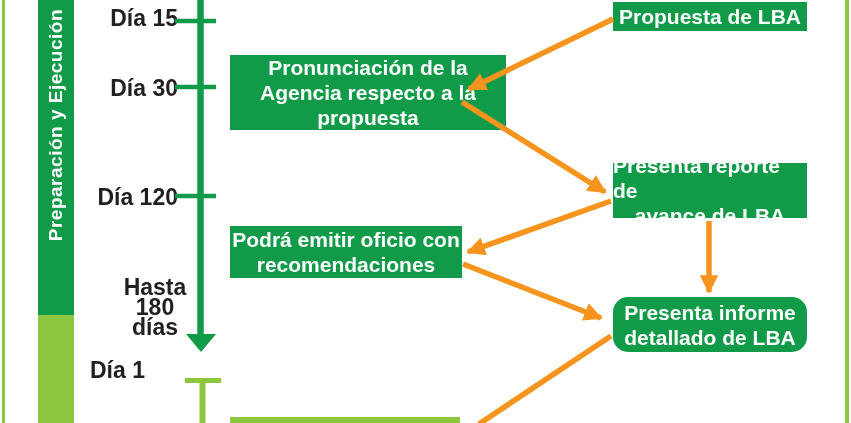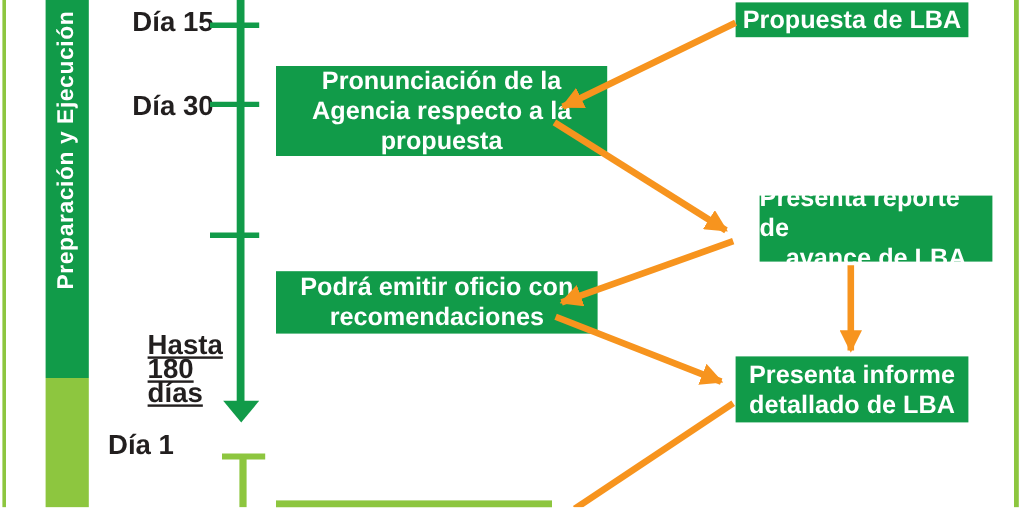--- a/index.html
+++ b/index.html
@@ -28,55 +28,56 @@
     white-space:nowrap;
   }
 
   .day-label{
     position:absolute;
     color:#221f1f;font-weight:bold;font-size:23px;line-height:20px;
   }
   .day15 {top:8px;  left:96px; width:82px; text-align:right;}
   .day30 {top:78px; left:96px; width:82px; text-align:right;}
   .day120{top:187px;left:94px; width:84px; text-align:right;}
-  .hasta {top:277px;left:123px;width:64px; text-align:left;text-decoration:underline;}
+  .hasta {top:277px;left:123px;width:64px; text-align:center;}
   .day1  {top:360px;left:90px; width:80px; text-align:left;}
 
   .node{
     position:absolute;
     background:#119b49;
     color:#ffffff;font-weight:bold;font-size:21px;line-height:25px;
     display:flex;flex-direction:column;align-items:center;justify-content:center;
     text-align:left;
   }
   .node.propuesta    {left:613px;top:2px;  width:194px;height:29px;line-height:29px;}
   .node.pronunciacion{left:230px;top:55px; width:276px;height:75px;}
-  .node.reporte      {left:613px;top:163px;width:194px;height:55px;margin-left:20px;}
-  .node.oficio       {left:230px;top:226px;width:268px;height:52px;}
-  .node.informe      {left:613px;top:297px;width:194px;height:55px;}
+  .node.reporte      {left:613px;top:163px;width:194px;height:55px;}
+  .node.oficio       {left:230px;top:226px;width:232px;height:52px;}
+  .node.informe      {left:613px;top:297px;width:194px;height:55px;border-radius:15px;}
   .node.next-phase   {left:230px;top:417px;width:230px;height:12px;background:#8dc63f;}
 
   svg.overlay{position:absolute;left:0;top:0;width:851px;height:423px;pointer-events:none;}
 </style>
 </head>
 <body>
 
 <div class="stage">
 
   <div class="frame-border left"></div>
   <div class="frame-border right"></div>
 
   <div class="phase-band dark"></div>
   <div class="phase-band light"></div>
   <div class="phase-label-wrap">
     <span>Preparación y Ejecución</span>
   </div>
 
   <div class="day-label day15">Día 15</div>
   <div class="day-label day30">Día 30</div>
+  <div class="day-label day120">Día 120</div>
   <div class="day-label hasta">Hasta 180 días</div>
   <div class="day-label day1">Día 1</div>
 
   <div class="node propuesta">
     <span>Propuesta de LBA</span>
   </div>
 
   <div class="node pronunciacion">
     <span>Pronunciación de la</span>
     <span>Agencia respecto a la</span>

